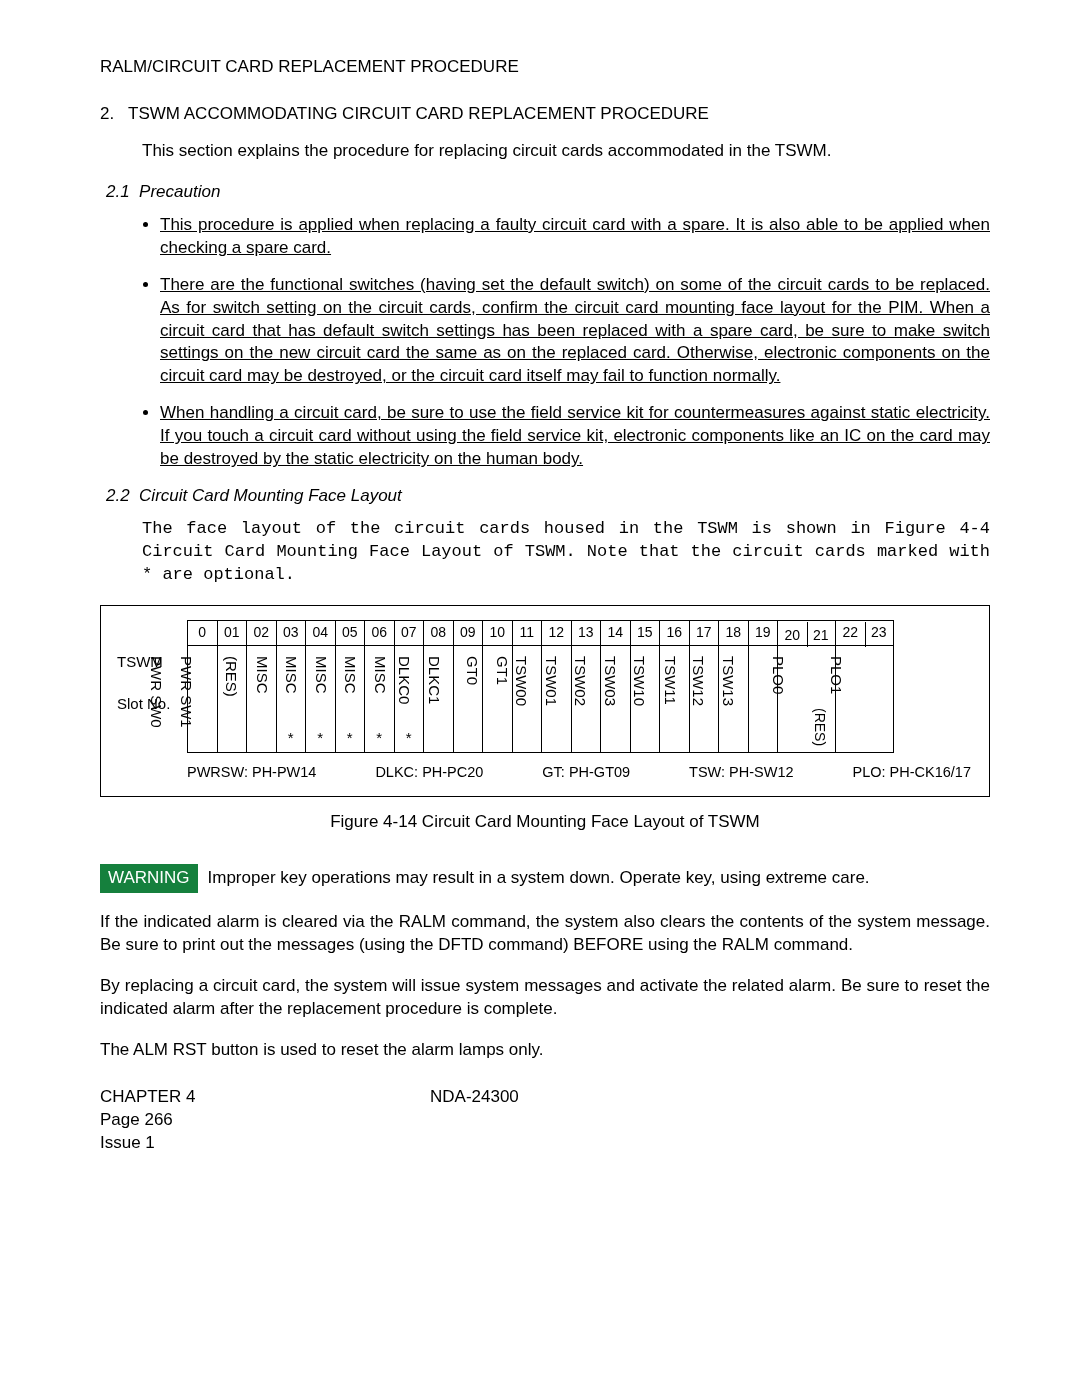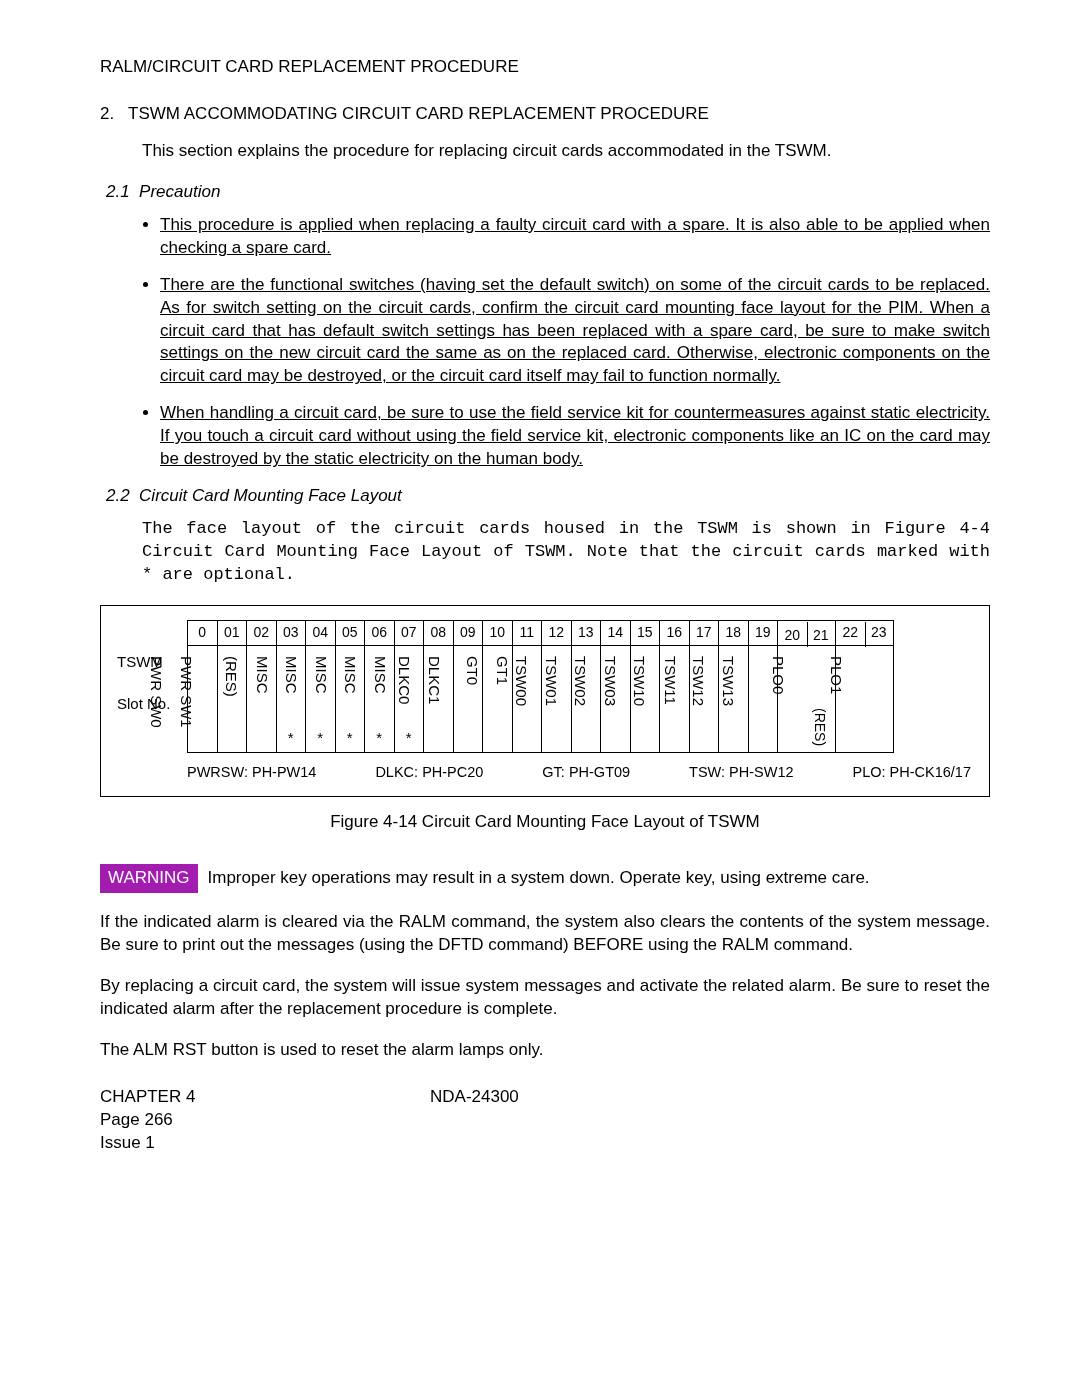--- a/index.html
+++ b/index.html
@@ -136,21 +136,21 @@
     font-size: 17px;
     margin: 14px 0 30px 0;
   }
 
   .warn-row {
     display: flex;
     align-items: center;
     margin: 24px 0 18px 0;
   }
   .warn-badge {
-    background: #a21caf;
+    background: #15803d;
     color: #fff;
     font-size: 17px;
     padding: 3px 8px;
     margin-right: 10px;
   }
   .body-para {
     margin: 0 0 18px 0;
     text-align: justify;
   }
 

